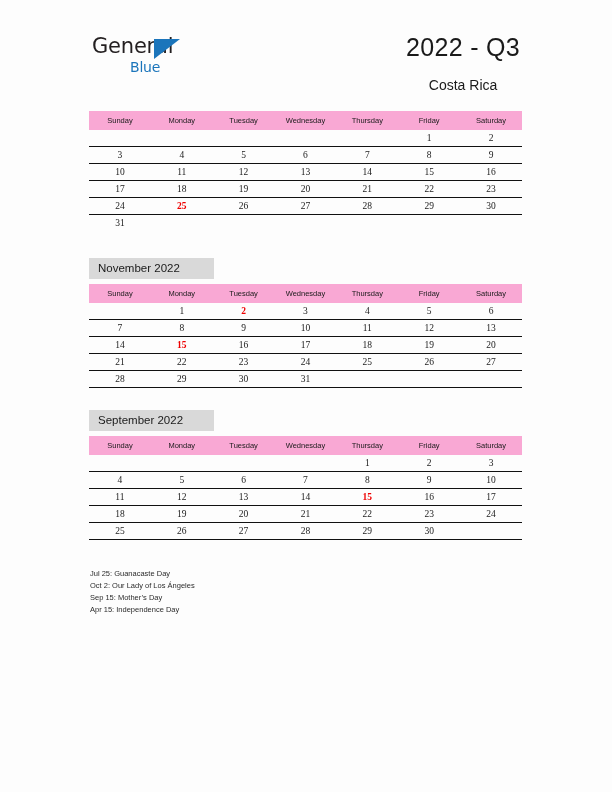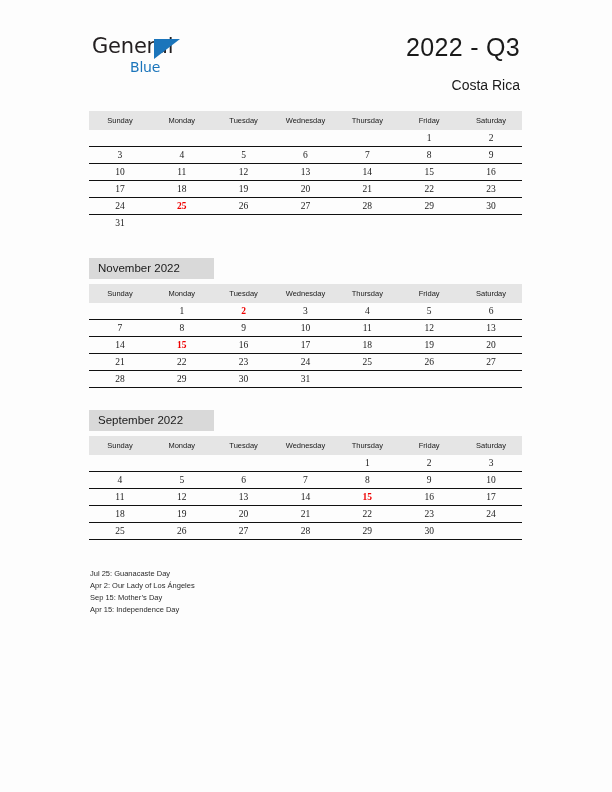--- a/index.html
+++ b/index.html
@@ -62,21 +62,21 @@
     left: 62px;
     top: 5px;
     width: 0; height: 0;
     border-left: 26px solid #1b75bb;
     border-bottom: 20px solid transparent;
   }
   .title-block {
     position: absolute;
     right: 92px;
     top: 32px;
-    text-align: right;
+    text-align: center;
   }
   .title-main {
     font-size: 25px;
     font-weight: normal;
     color: #1a1a1a;
     letter-spacing: 0.3px;
     line-height: 30px;
     font-family: "Liberation Sans", sans-serif;
   }
   .title-sub {
@@ -104,21 +104,21 @@
     line-height: 13px;
     font-family: "Liberation Sans", sans-serif;
   }
   table.cal {
     border-collapse: collapse;
     width: 433px;
     margin-top: 5px;
     table-layout: fixed;
   }
   table.cal th {
-    background: #e5e5e5;
+    background: #f9a8d4;
     font-size: 7.5px;
     font-weight: normal;
     color: #1a1a1a;
     text-align: center;
     padding: 5px 0 5px 0;
     border: none;
     font-family: "Liberation Sans", sans-serif;
   }
   table.cal td {
     font-size: 9.5px;
@@ -367,18 +367,18 @@
               <td>29</td>
               <td>30</td>
               <td class="empty"></td>
             </tr>
           </tbody>
         </table></div>
     </div>
 
   <div class="legend" id="legend">
       <div class="legend-item">Jul 25: Guanacaste Day</div>
-      <div class="legend-item">Apr 2: Our Lady of Los Ángeles</div>
+      <div class="legend-item">Oct 2: Our Lady of Los Ángeles</div>
       <div class="legend-item">Sep 15: Mother’s Day</div>
       <div class="legend-item">Apr 15: Independence Day</div>
     </div>
 
 </div>
 
 </body></html>

